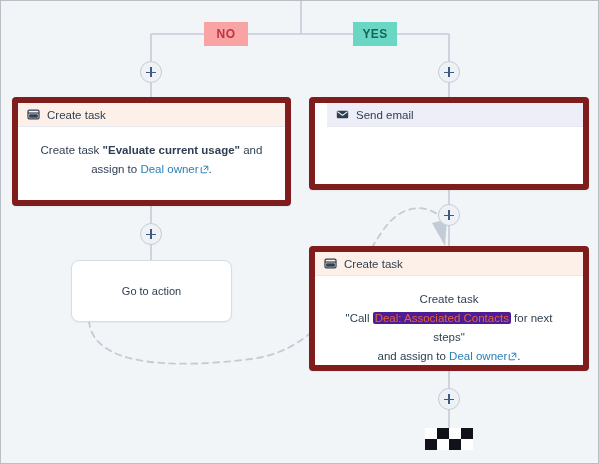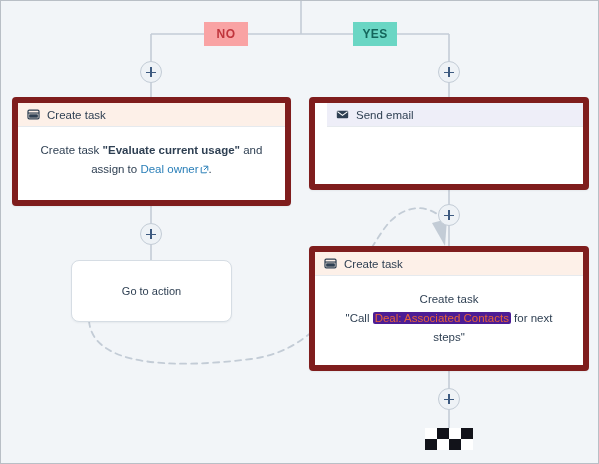--- a/index.html
+++ b/index.html
@@ -248,20 +248,25 @@
       <svg class="hdr-icon" viewBox="0 0 16 16">
         <rect x="1.2" y="2.6" width="13.6" height="10.8" rx="1.6" fill="none" stroke="#2e3f52" stroke-width="1.5"></rect>
         <path d="M1.2,6.2 H14.8" stroke="#2e3f52" stroke-width="1.5"></path>
         <rect x="2.6" y="7.6" width="10.8" height="4.4" rx="0.6" fill="#2e3f52"></rect>
       </svg>
       <span class="card-header-title">Create task</span>
     </div>
     <div class="card-body">
       <div>Create task</div>
       <div><span>"Call </span><span class="token">Deal: Associated Contacts</span><span> for next steps"</span></div>
+      <div><span>and assign to </span><a class="link">Deal owner</a><svg class="ext" viewBox="0 0 12 12">
+            <path d="M4.6,1.6 H10.4 V7.4" fill="none" stroke="#2a7fb8" stroke-width="1.3"></path>
+            <path d="M10.2,1.8 L5.4,6.6" stroke="#2a7fb8" stroke-width="1.3"></path>
+            <path d="M8.4,9.2 V10.4 H1.6 V3.6 H2.8" fill="none" stroke="#2a7fb8" stroke-width="1.3"></path>
+          </svg><span>.</span></div>
     </div>
   </div>
 
   <div class="finish" style="left:424px; top:427px;">
     <i class="w"></i>
       <i class="b"></i>
       <i class="w"></i>
       <i class="b"></i>
     <i class="b"></i>
       <i class="w"></i>

